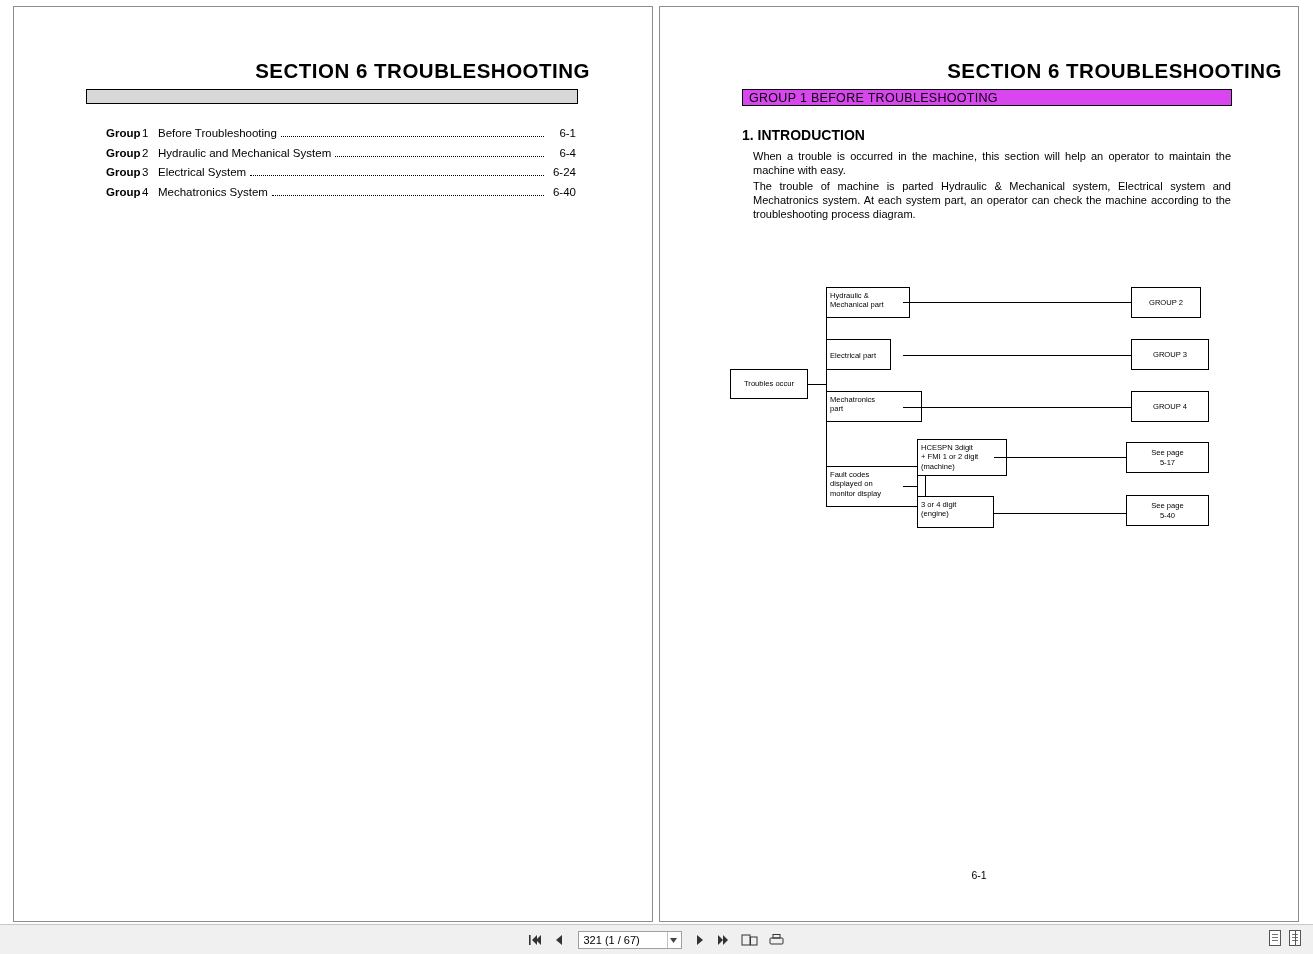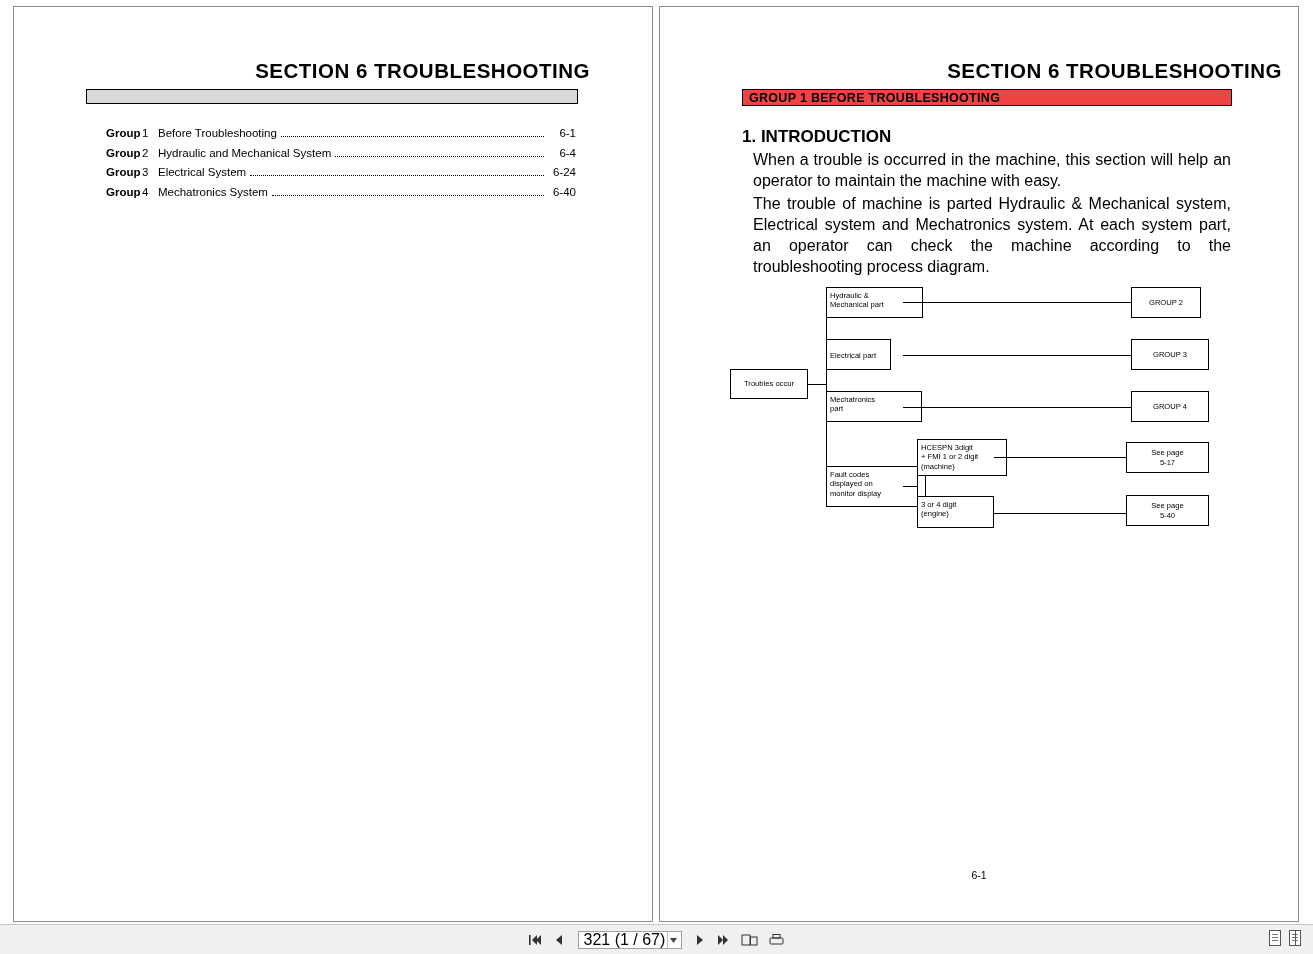--- a/index.html
+++ b/index.html
@@ -81,42 +81,42 @@
     font-weight: bold;
     letter-spacing: 0.5px;
     white-space: nowrap;
   }
   .group-bar {
     position: absolute;
     left: 82px;
     top: 82px;
     width: 490px;
     height: 17px;
-    background: #ef4444;
+    background: #d946ef;
     border: 1px solid #000;
     box-sizing: border-box;
     font-size: 12.5px;
-    font-weight: bold;
+    font-weight: normal;
     letter-spacing: 0.3px;
     padding: 1px 0 0 6px;
   }
   .intro-head {
     position: absolute;
     left: 82px;
     top: 120px;
-    font-size: 17px;
+    font-size: 14px;
     font-weight: bold;
   }
   .intro-body {
     position: absolute;
     left: 93px;
     top: 142px;
     width: 478px;
-    font-size: 16px;
-    line-height: 21px;
+    font-size: 11px;
+    line-height: 14px;
     text-align: justify;
   }
   .intro-body p { margin: 0 0 2px 0; }
   .note-row {
     position: absolute;
     left: 82px;
     top: 231px;
     width: 490px;
     font-size: 10.3px;
     font-weight: bold;
@@ -190,21 +190,21 @@
     user-select: none;
   }
   .tb-btn svg { display: block; }
   .pagebox {
     display: flex;
     align-items: center;
     height: 18px;
     border: 1px solid #a0a0a0;
     background: #fff;
     padding: 0 2px 0 5px;
-    font-size: 16px;
+    font-size: 11px;
     box-sizing: border-box;
     min-width: 104px;
     justify-content: space-between;
     margin: 0 2px;
   }
   .pagebox .caret {
     width: 11px; height: 16px;
     border-left: 1px solid #c0c0c0;
     display: flex; align-items: center; justify-content: center;
   }
@@ -292,21 +292,21 @@
 
     <div class="diagram">
 
       <div class="dbox center" style="left:0px; top:97px; width:78px; height:30px;">Troubles occur</div>
 
       <div class="dline hline" style="left:78px; top:112px; width:18px;"></div>
       <div class="dline vline" style="left:96px; top:28px; height:190px;"></div>
 
       <div class="dline hline" style="left:96px; top:28px; width:0px;"></div>
 
-      <div class="dbox" style="left:96px; top:15px; width:97px; height:31px; white-space:pre-line;">Hydraulic &amp;
+      <div class="dbox" style="left:96px; top:15px; width:84px; height:31px; white-space:pre-line;">Hydraulic &amp;
 Mechanical part</div>
       <div class="dline hline" style="left:173px; top:30px; width:228px;"></div>
       <div class="dbox center" style="left:401px; top:15px; width:70px; height:31px;">GROUP 2</div>
 
       <div class="dbox vcenter" style="left:96px; top:67px; width:65px; height:31px;">Electrical part</div>
       <div class="dline hline" style="left:173px; top:83px; width:228px;"></div>
       <div class="dbox center" style="left:401px; top:67px; width:78px; height:31px;">GROUP 3</div>
 
       <div class="dbox" style="left:96px; top:119px; width:96px; height:31px; white-space:pre-line;">Mechatronics
 part</div>

